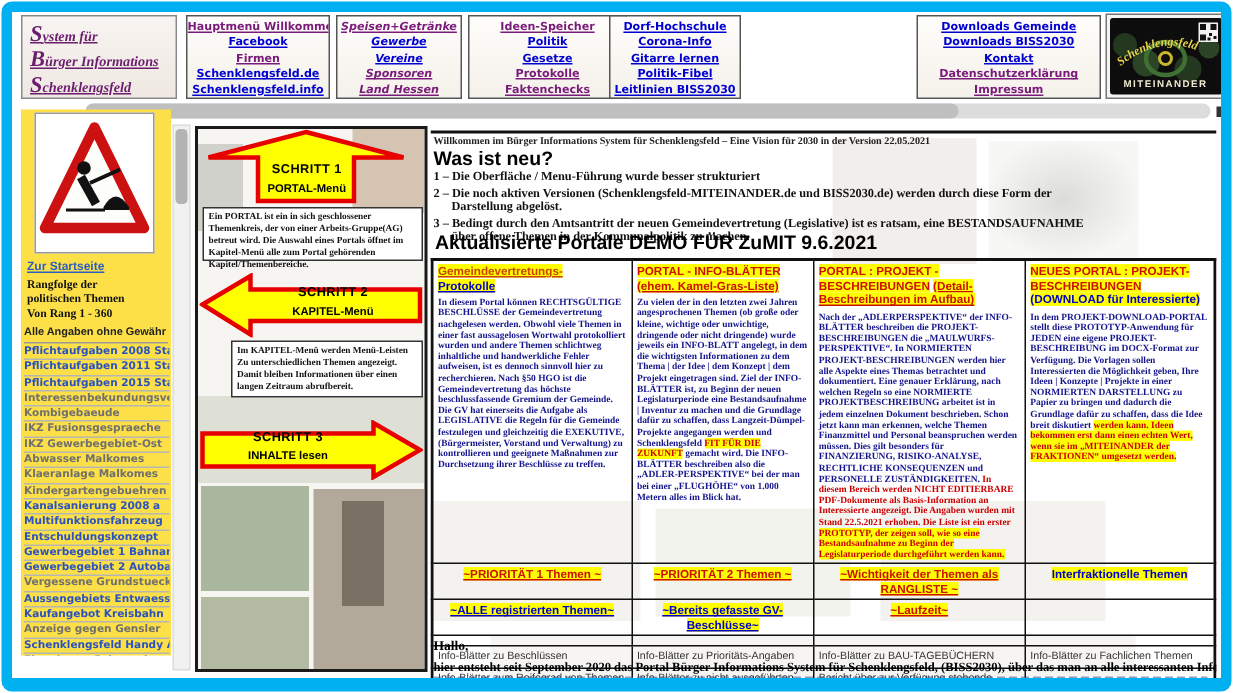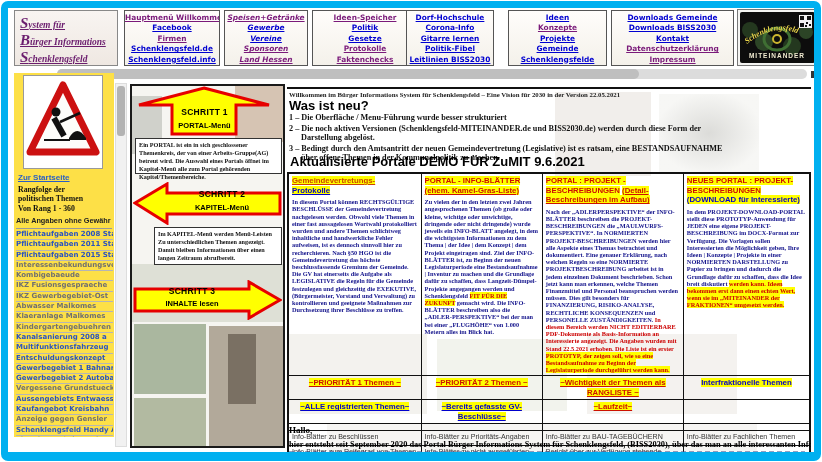--- a/index.html
+++ b/index.html
@@ -136,27 +136,20 @@
       <a class="mlink blue">Gesetze</a>
       <a class="mlink purp">Protokolle</a>
       <a class="mlink purp">Faktenchecks</a>
   </div>
   <div class="hd-box menu-box m4">
     <a class="mlink blue">Dorf-Hochschule</a>
       <a class="mlink blue">Corona-Info</a>
       <a class="mlink blue">Gitarre lernen</a>
       <a class="mlink blue">Politik-Fibel</a>
       <a class="mlink blue">Leitlinien BISS2030</a>
-  </div>
-  <div class="hd-box menu-box m5">
-    <a class="mlink blue">Ideen</a>
-      <a class="mlink purp">Konzepte</a>
-      <a class="mlink blue">Projekte</a>
-      <a class="mlink blue">Gemeinde</a>
-      <a class="mlink blue">Schenklengsfelde</a>
   </div>
   <div class="hd-box menu-box m6">
     <a class="mlink blue">Downloads Gemeinde</a>
       <a class="mlink blue">Downloads BISS2030</a>
       <a class="mlink blue">Kontakt</a>
       <a class="mlink purp">Datenschutzerklärung</a>
       <a class="mlink purp">Impressum</a>
   </div>
 
   <div class="logo-box">

